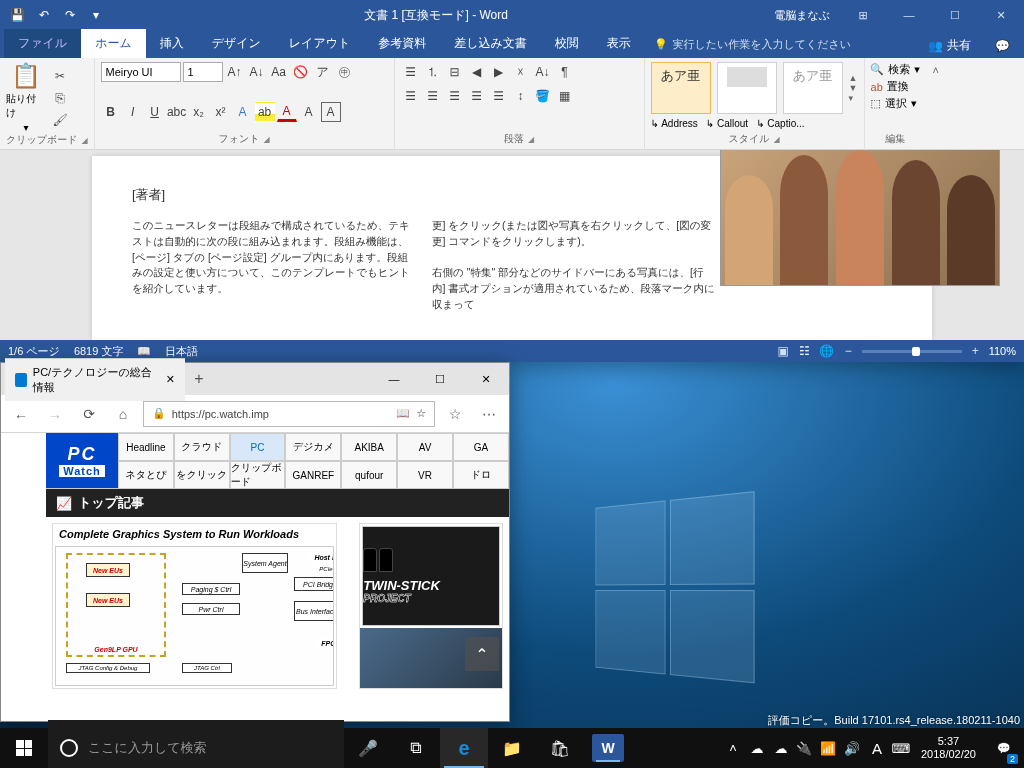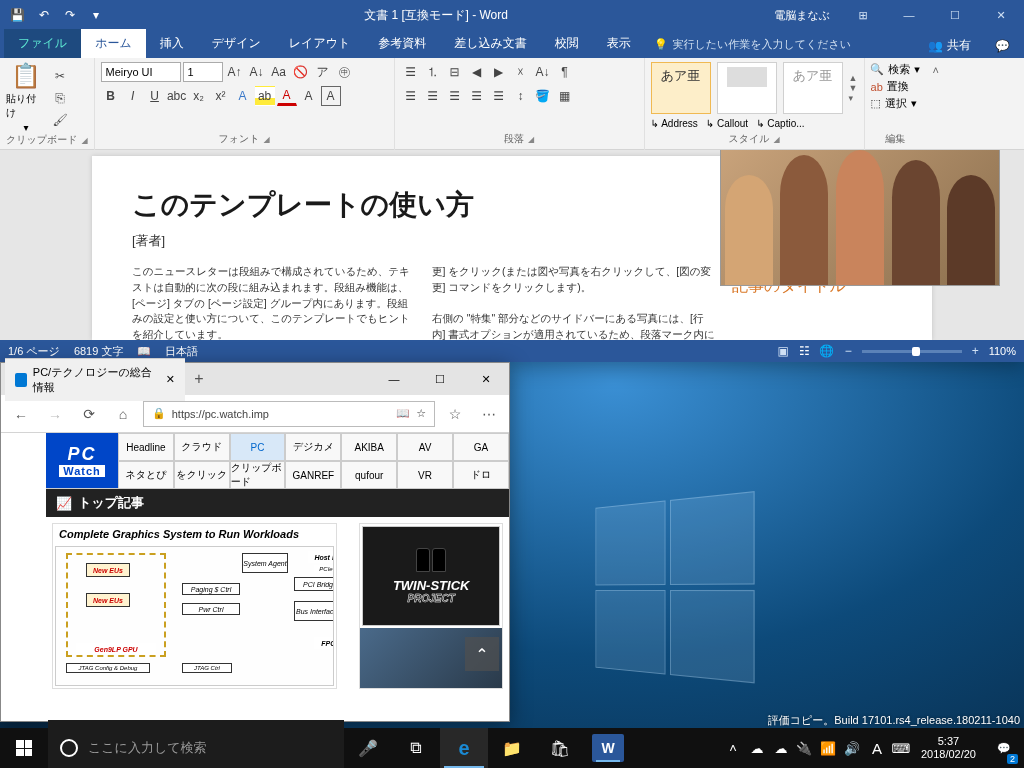--- a/index.html
+++ b/index.html
@@ -17,21 +17,21 @@
 .word-titlebar { height: 30px; background: #2b579a; display: flex; align-items: center; color: #fff; font-size: 12px; }
 .word-qat { display: flex; align-items: center; padding-left: 6px; gap: 2px; }
 .word-qat-btn { width: 24px; height: 24px; display: flex; align-items: center; justify-content: center; cursor: pointer; color: #fff; font-size: 12px; }
 .word-title { flex: 1; text-align: center; font-size: 12px; }
 .word-user { padding: 0 10px; font-size: 11px; }
 .word-sysbuttons { display: flex; }
 .word-sysbtn { width: 46px; height: 30px; display: flex; align-items: center; justify-content: center; cursor: pointer; font-size: 11px; color: #cfe0f4; }
 .word-tabs { height: 28px; background: #2b579a; display: flex; align-items: flex-end; padding-left: 4px; }
 .word-tab { padding: 6px 14px; color: #fff; font-size: 12px; cursor: pointer; }
 .word-tab.active { background: #fff; color: #2b579a; }
-.word-tab.file { background: #1e4a7f; color: #5eead4; border-radius: 0; }
+.word-tab.file { background: #1e4a7f; color: #c4b5fd; border-radius: 0; }
 .word-tell { padding: 6px 10px; font-size: 11px; color: #d0dff0; display: flex; align-items: center; gap: 4px; }
 .word-share-area { margin-left: auto; display: flex; align-items: center; padding-right: 6px; gap: 8px; }
 .word-share-btn { display: flex; align-items: center; gap: 4px; color: #fff; font-size: 12px; padding: 4px 8px; cursor: pointer; }
 .word-ribbon { height: 92px; background: #f3f3f3; border-bottom: 1px solid #d4d4d4; display: flex; }
 .ribbon-group { border-right: 1px solid #e0e0e0; padding: 4px 6px 2px; display: flex; flex-direction: column; justify-content: space-between; height: 92px; }
 .ribbon-group-label { font-size: 10px; color: #666; text-align: center; padding-bottom: 2px; display: flex; align-items: center; justify-content: center; gap: 4px; }
 .dlg-launcher { font-size: 8px; color: #888; cursor: pointer; }
 .ribbon-content { display: flex; gap: 4px; height: 72px; }
 .rb-col { display: flex; flex-direction: column; justify-content: center; gap: 2px; }
 .rb-big { width: 40px; display: flex; flex-direction: column; align-items: center; justify-content: center; font-size: 10px; gap: 2px; cursor: pointer; }
@@ -176,21 +176,21 @@
           <span class="rb-btn">⎘</span>
           <span class="rb-btn">🖌</span>
         </div>
       </div>
       <div class="ribbon-group-label">
           <span>クリップボード</span>
           <span class="dlg-launcher">◢</span>
         </div>
     </div>
     <div class="ribbon-group" style="min-width:300px">
-      <div class="rb-col" style="gap:4px">
+      <div class="rb-col" style="gap:20px">
         <div class="rb-row">
           <input class="rb-select font-name" value="Meiryo UI" style="">
           <input class="rb-select font-size" value="1" style="">
           <span class="rb-btn">A↑</span>
           <span class="rb-btn">A↓</span>
           <span class="rb-btn">Aa</span>
           <span class="rb-btn" style="color:#d04a4a">🚫</span>
           <span class="rb-btn">ア</span>
           <span class="rb-btn">㊥</span>
         </div>
@@ -303,21 +303,20 @@
     <div class="doc-page">
       <div class="doc-image">
         <div class="doc-image-people">
           <div class="person" style="background:#d4a574"></div>
           <div class="person" style="background:#8b5a3c;height:130px"></div>
           <div class="person" style="background:#c9845c;height:135px"></div>
           <div class="person" style="background:#6b4530;height:125px"></div>
           <div class="person" style="background:#5c3a28"></div>
         </div>
       </div>
-      <h1 class="doc-title">このテンプレートの使い方</h1>
       <div class="doc-author">[著者]</div>
       <div class="doc-body">
         <div class="doc-col">このニュースレターは段組みで構成されているため、テキストは自動的に次の段に組み込まれます。段組み機能は、[ページ] タブの [ページ設定] グループ内にあります。段組みの設定と使い方について、このテンプレートでもヒントを紹介しています。</div>
         <div class="doc-col">
           <span>更] をクリック(または図や写真を右クリックして、[図の変更] コマンドをクリックします)。</span><br><br>
           <span>右側の "特集" 部分などのサイドバーにある写真には、[行内] 書式オプションが適用されているため、段落マーク内に収まって</span>
         </div>
         <div style="width:160px">
           <div class="doc-sub">記事のタイトル</div>
         </div>
@@ -413,21 +412,21 @@
           <div class="diagram-box" style="left:252px;top:4px;width:40px;height:12px;border:none;font-weight:bold">Host PC</div>
           <div class="diagram-box" style="left:238px;top:30px;width:52px;height:14px">PCI Bridge</div>
           <div class="diagram-box" style="left:238px;top:54px;width:52px;height:20px">Bus Interface &amp;</div>
           <div class="diagram-box" style="left:258px;top:90px;width:34px;height:12px;border:none;font-weight:bold">FPGA</div>
           <div class="diagram-box" style="left:258px;top:18px;width:24px;height:8px;border:none;font-size:6px">PCIe</div>
           <div class="diagram-box" style="left:10px;top:116px;width:84px;height:10px;font-size:6px">JTAG Config &amp; Debug</div>
           <div class="diagram-box" style="left:126px;top:116px;width:50px;height:10px;font-size:6px">JTAG Ctrl</div>
         </div>
       </div>
       <div class="pcw-article">
-        <div class="pcw-art-img" style="height:100px;background:#1a1a1a;display:flex;flex-direction:column;align-items:center;justify-content:center;color:#fff;font-family:'Arial Black'">
+        <div class="pcw-art-img" style="height:100px;background:#1a1a1a;display:flex;flex-direction:column;justify-content:center;color:#fff;font-family:'Arial Black'">
           <div style="display:flex;gap:2px;margin-bottom:6px">
               <div style="width:14px;height:24px;background:#000;border:1px solid #444;border-radius:3px 3px 0 0"></div>
               <div style="width:14px;height:24px;background:#000;border:1px solid #444;border-radius:3px 3px 0 0"></div>
             </div>
           <div style="font-size:13px;font-weight:900">TWIN-STICK</div>
           <div style="font-size:10px;font-weight:900;-webkit-text-stroke:0.5px #fff;color:transparent">PROJECT</div>
         </div>
         <div style="height:60px;background:linear-gradient(135deg,#4a6a8a,#2a3a4a)"></div>
       </div>
     </div>

